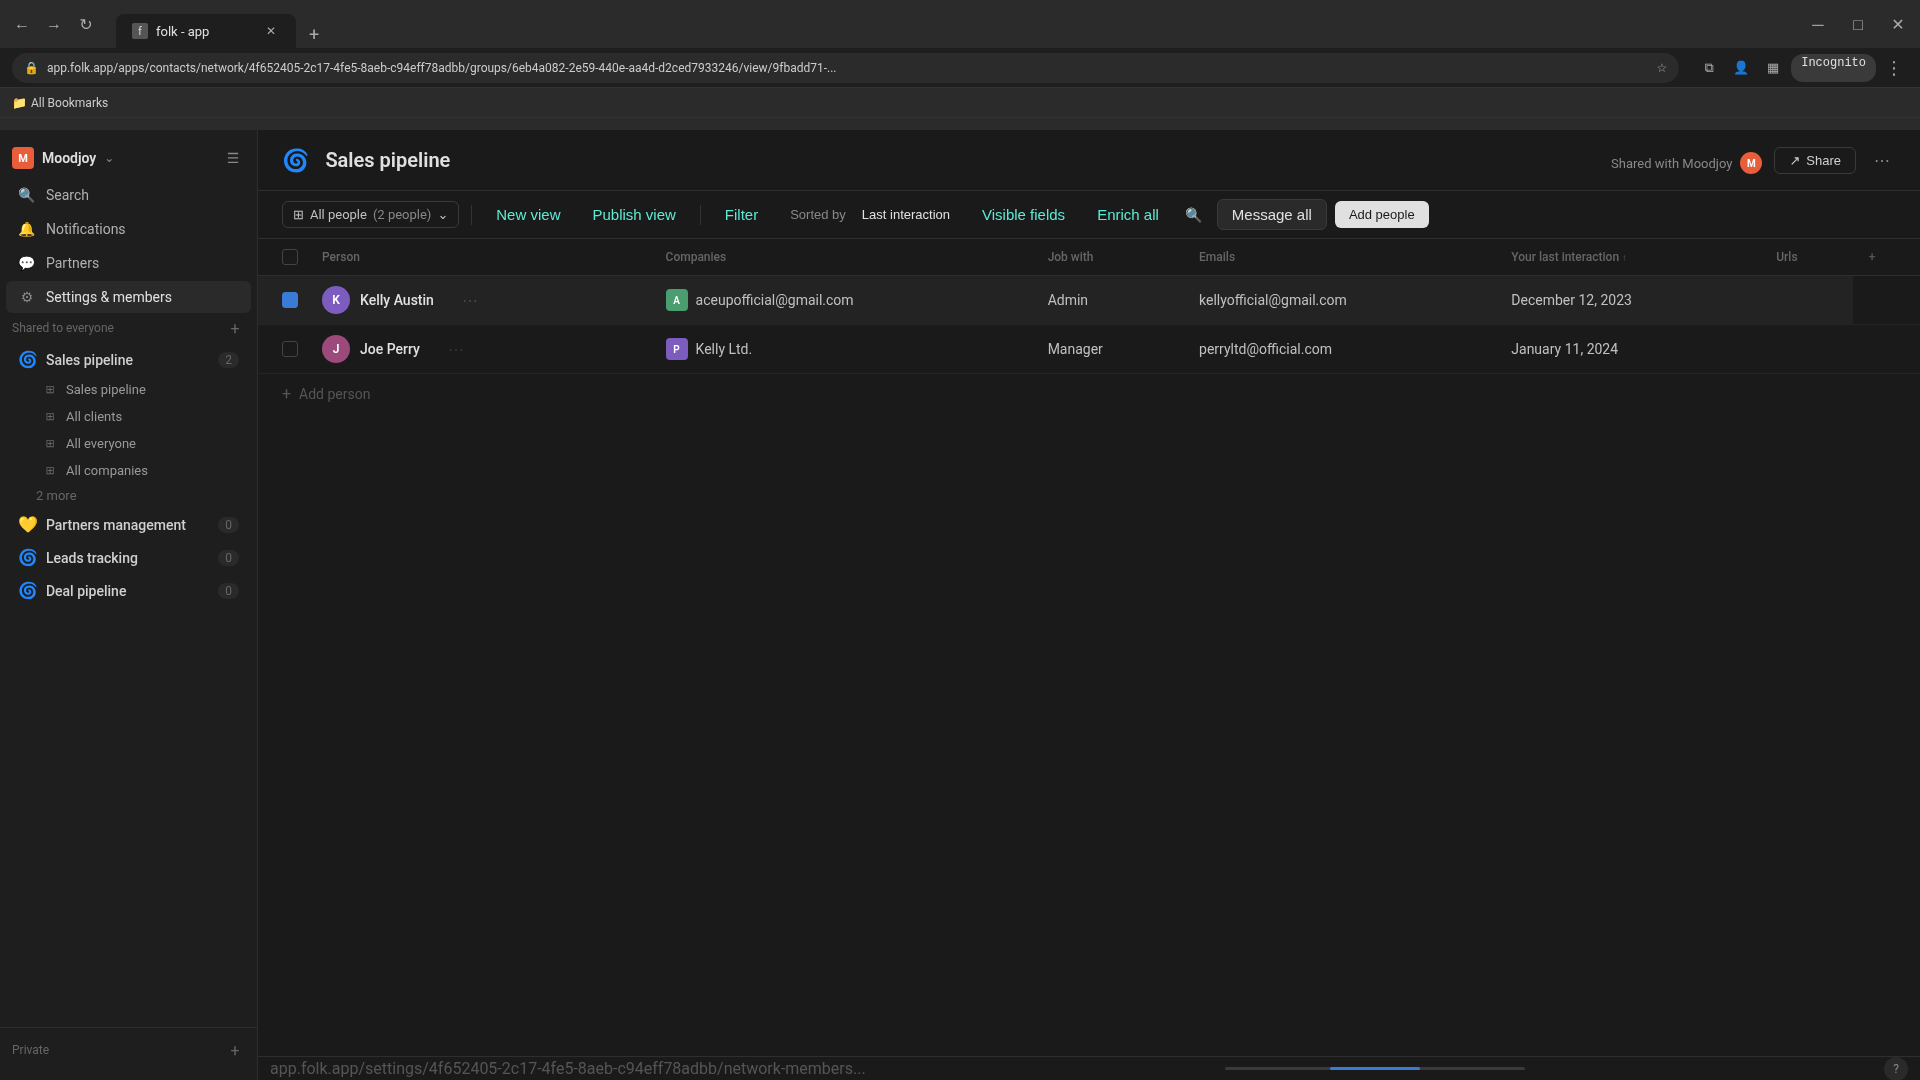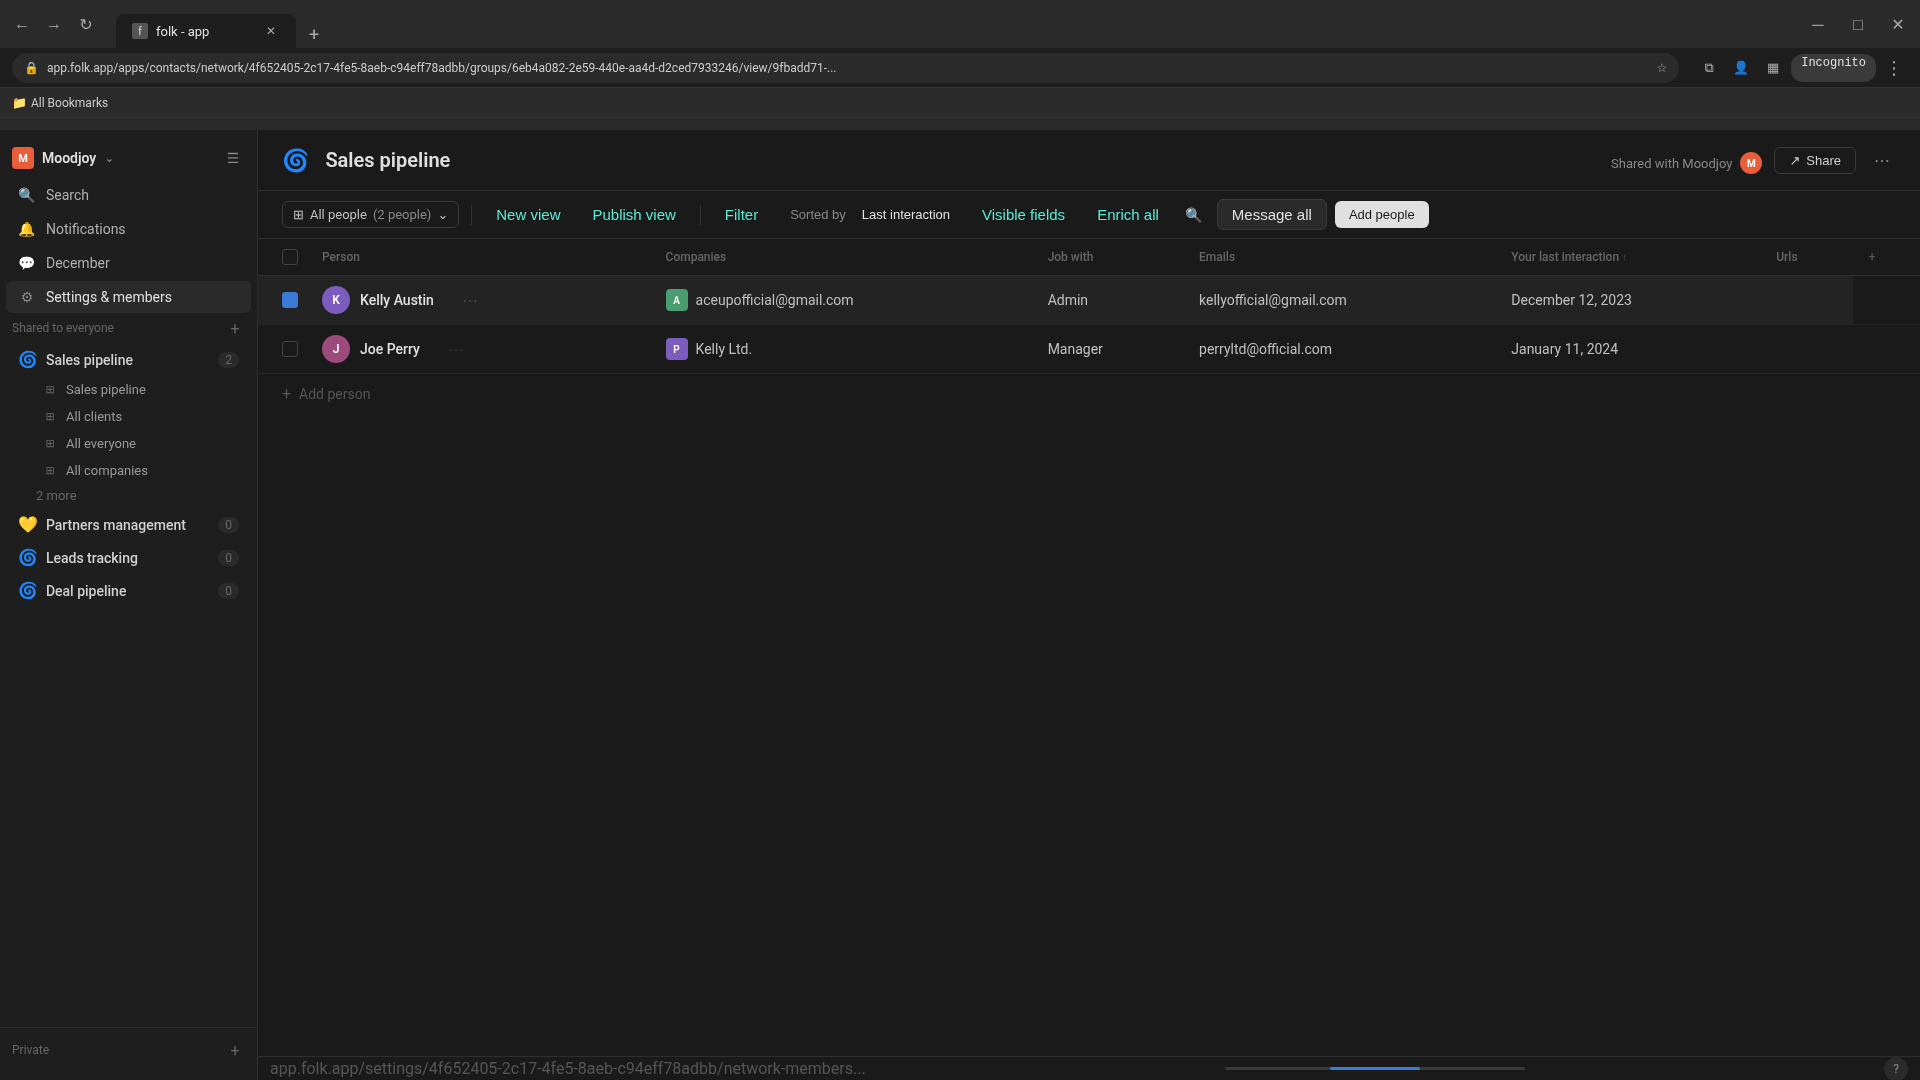--- a/index.html
+++ b/index.html
@@ -733,21 +733,21 @@
     <div class="sidebar-nav-item">
       <div class="sidebar-nav-icon">🔍</div>
       <span>Search</span>
     </div>
     <div class="sidebar-nav-item">
       <div class="sidebar-nav-icon">🔔</div>
       <span>Notifications</span>
     </div>
     <div class="sidebar-nav-item">
       <div class="sidebar-nav-icon">💬</div>
-      <span>December</span>
+      <span>Partners</span>
     </div>
     <div class="sidebar-nav-item active">
       <div class="sidebar-nav-icon">⚙</div>
       <span>Settings &amp; members</span>
     </div>
 
     <div class="sidebar-section">
       <div class="sidebar-section-header">
         <span>Shared to everyone</span>
         <div class="sidebar-section-add">+</div>

